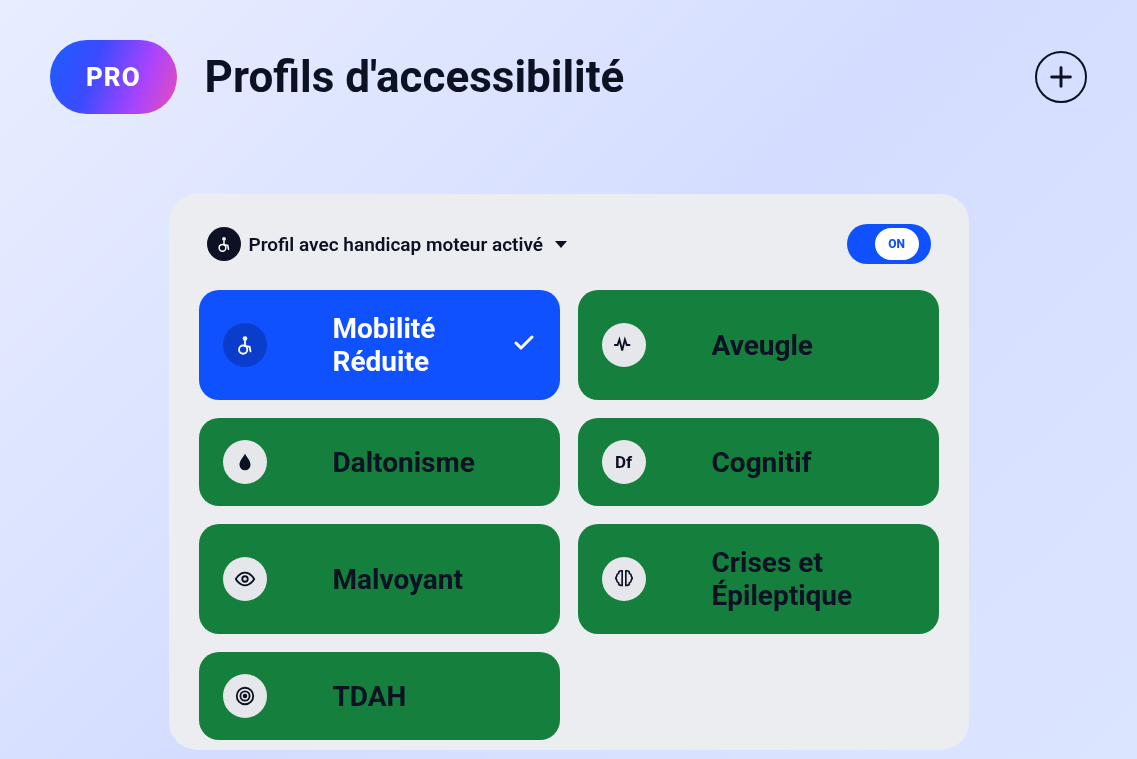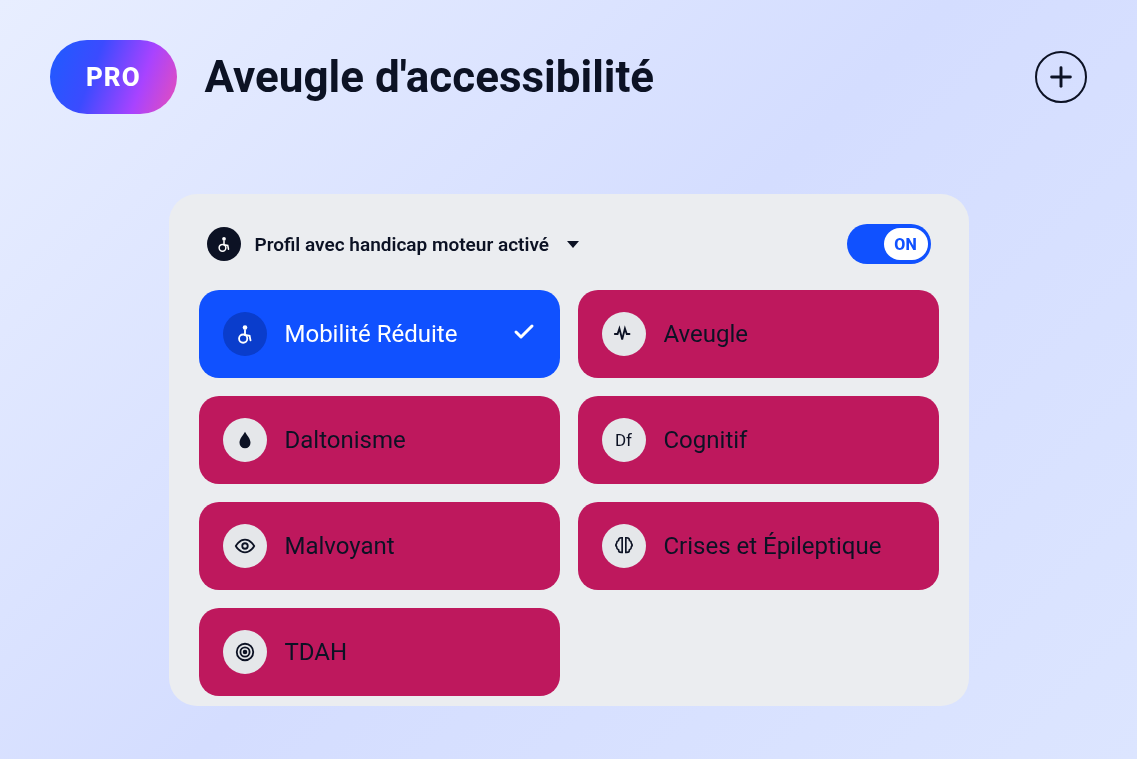--- a/index.html
+++ b/index.html
@@ -54,21 +54,21 @@
   .panel {
     background: #ebedf0;
     border-radius: 28px;
     width: 800px;
     margin: 0 auto;
     padding: 30px 30px 10px 30px;
   }
   .panel-header {
     display: flex;
     align-items: center;
-    gap: 14px;
+    gap: 8px;
     margin-bottom: 26px;
     padding: 0 8px;
   }
   .panel-header .icon-circle {
     width: 34px;
     height: 34px;
     background: #0c1224;
     border-radius: 50%;
     display: flex;
     align-items: center;
@@ -93,41 +93,41 @@
     height: 40px;
     background: #1051ff;
     border-radius: 40px;
     position: relative;
     cursor: pointer;
     display: flex;
     align-items: center;
   }
   .toggle-knob {
     position: absolute;
-    right: 3px;
+    right: 12px;
     top: 4px;
     width: 44px;
     height: 32px;
     background: #fff;
     border-radius: 20px;
     display: flex;
     align-items: center;
     justify-content: center;
-    font-size: 16px;
+    font-size: 12px;
     font-weight: 800;
     color: #1051ff;
   }
 
   .grid {
     display: grid;
     grid-template-columns: 1fr 1fr;
     gap: 18px;
   }
   .profile-card {
-    background: #be185d;
+    background: #15803d;
     border-radius: 20px;
     padding: 22px 24px;
     display: flex;
     align-items: center;
     gap: 18px;
     cursor: pointer;
     min-height: 88px;
   }
   .profile-card.selected {
     background: #1051ff;
@@ -141,42 +141,43 @@
     align-items: center;
     justify-content: center;
     flex-shrink: 0;
   }
   .profile-card.selected .card-icon {
     background: #0a3dcc;
   }
   .profile-card .card-icon svg { width: 22px; height: 22px; }
   .profile-card .card-icon .df-text {
     font-size: 17px;
-    font-weight: 400;
+    font-weight: 700;
     color: #0c1224;
   }
   .profile-card .card-label {
-    font-size: 24px;
-    font-weight: 400;
-    color: #0c1224;
+    font-size: 28px;
+    font-weight: 700;
+    color: #0c1224;
+    margin-left: 48px;
   }
   .profile-card.selected .card-label { color: #fff; }
   .profile-card .check {
     margin-left: auto;
     color: #fff;
   }
   .profile-card .check svg { width: 24px; height: 24px; stroke: #fff; }
 </style>
 </head>
 <body>
 
 <div class="container">
   <div class="header">
     <div class="pro-badge">PRO</div>
-    <div class="title">Aveugle d'accessibilité</div>
+    <div class="title">Profils d'accessibilité</div>
     <button class="add-btn">
       <svg viewBox="0 0 24 24" fill="none" stroke="#0c1224" stroke-width="2.5" stroke-linecap="round">
           <line x1="12" y1="4" x2="12" y2="20"></line>
           <line x1="4" y1="12" x2="20" y2="12"></line>
         </svg>
     </button>
   </div>
 
   <div class="panel">
     <div class="panel-header">

